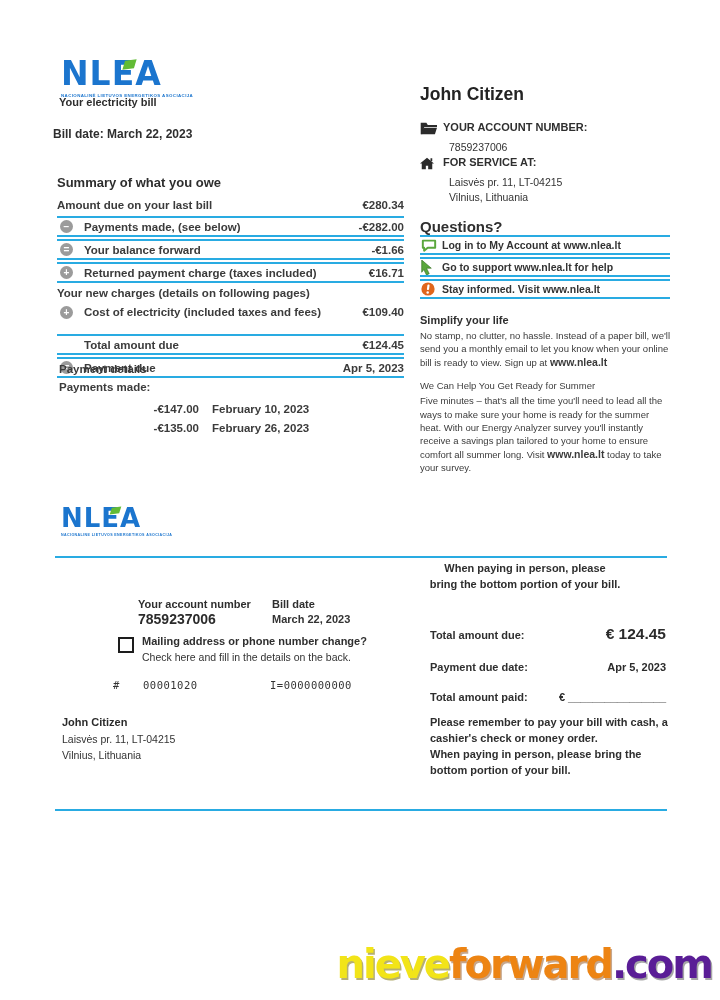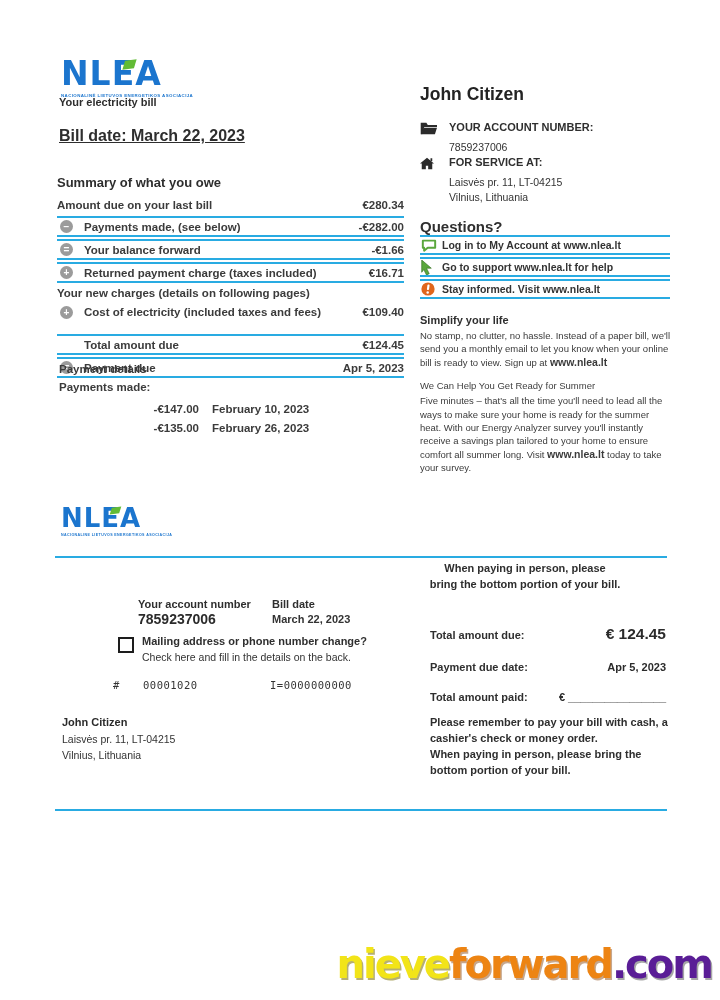--- a/index.html
+++ b/index.html
@@ -15,21 +15,21 @@
   .logo1 .word{font-size:33px;}
   .logo1 .leaf{width:11px;height:9px;left:63px;top:3px;}
   .logo1 .sub{font-size:4.4px;margin-top:3px;}
   .logo2{left:61px;top:505px;}
   .logo2 .word{font-size:26px;}
   .logo2 .leaf{width:9px;height:7px;left:50px;top:2px;}
   .logo2 .sub{font-size:3.6px;margin-top:2px;}
 
   
   .bill-title{position:absolute;left:59px;top:96px;font-size:11px;font-weight:700;color:#2e2e2e;}
-  .bill-date{position:absolute;left:59px;top:127px;font-size:16px;font-weight:700;color:#2e2e2e;text-decoration:underline;}
+  .bill-date{position:absolute;left:53px;top:127px;font-size:12px;font-weight:700;color:#2e2e2e;}
 
   .summary{position:absolute;left:57px;top:175px;width:347px;}
   .sum-heading{font-size:13px;font-weight:700;color:#2e2e2e;height:18px;margin-bottom:3px;}
   .sum-row{display:flex;align-items:center;height:18px;font-size:11.5px;font-weight:700;color:#3b3b3b;box-sizing:border-box;}
   .sum-row.boxed{border-top:2px solid #29abe2;border-bottom:2px solid #29abe2;height:21px;margin-top:2px;}
   .sum-row .ic{width:13px;height:13px;border-radius:50%;background:#9b9b9b;color:#fff;font-size:10px;
                line-height:13px;text-align:center;font-weight:700;margin:0 11px 0 3px;flex:none;}
   .sum-row .ic.empty{background:transparent;}
   .sum-row .lbl{flex:1;}
   .sum-row .val{text-align:right;white-space:nowrap;}
@@ -38,21 +38,21 @@
 
   .pay-details{position:absolute;left:59px;top:363px;font-size:11.5px;color:#3b3b3b;}
   .pay-details .ph{font-weight:700;height:18px;}
   .pay-entry{display:flex;height:19px;font-weight:700;align-items:center;}
   .pay-entry .amt{width:62px;text-align:right;margin-left:78px;}
   .pay-entry .dt{margin-left:13px;}
 
   
   .right-col{position:absolute;left:420px;top:84px;width:250px;color:#3b3b3b;}
   .cust-name{font-size:17.5px;font-weight:700;color:#232323;margin:0 0 16px;}
-  .acct-row{display:flex;gap:11px;font-size:11px;font-weight:700;color:#2f2f2f;align-items:flex-start;margin-top:1px;}
+  .acct-row{display:flex;gap:5px;font-size:11px;font-weight:700;color:#2f2f2f;align-items:flex-start;margin-top:1px;}
   .acct-ic{width:18px;flex:none;padding-top:1px;}
   .acct-val{margin-left:29px;font-size:10.5px;font-weight:400;color:#333;margin-top:3px;line-height:15px;}
   .q-heading{font-size:15px;font-weight:700;margin-top:13px;height:15px;color:#2f2f2f;}
   .q-row{display:flex;align-items:center;height:20px;border-top:2px solid #29abe2;border-bottom:2px solid #29abe2;
          margin-top:2px;font-size:10.5px;font-weight:700;box-sizing:border-box;color:#333;text-align:center;}
   .q-ic{width:21px;flex:none;display:flex;align-items:center;padding-left:1px;}
   .promo-h{font-size:11px;font-weight:700;margin-top:15px;height:15px;color:#2f2f2f;}
   .promo-p{font-size:9.5px;line-height:13.4px;font-weight:400;color:#3b3b3b;margin:0;}
   .promo-h2{font-size:9.5px;font-weight:400;color:#3f3f3f;margin-top:11px;height:14px;}
   .promo-p b{font-size:10.5px;}

